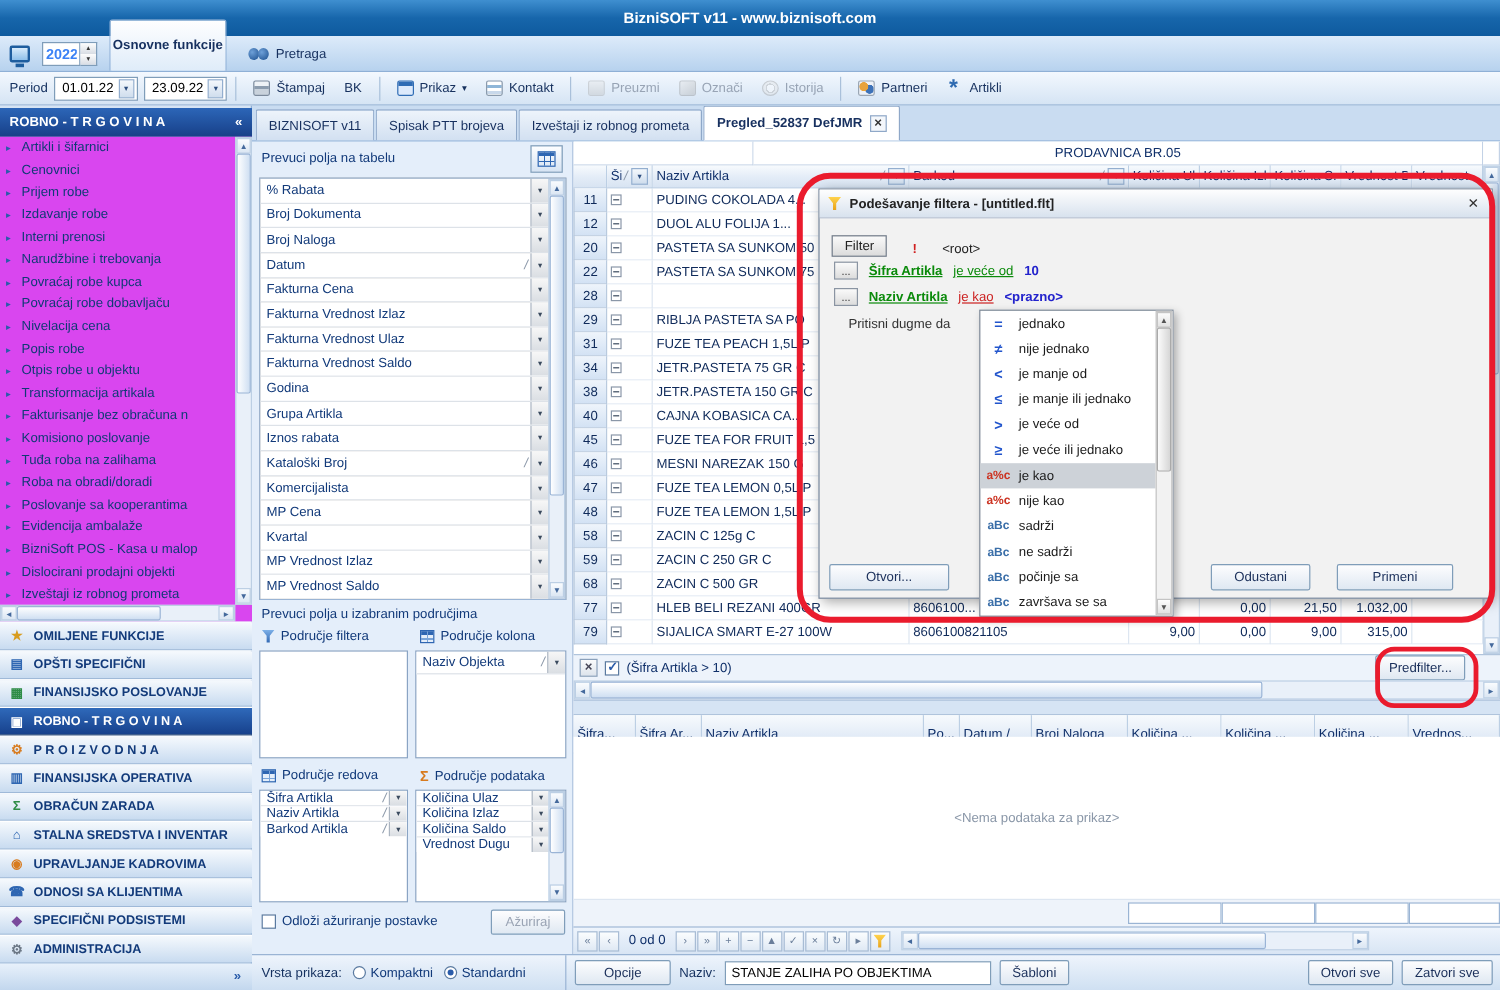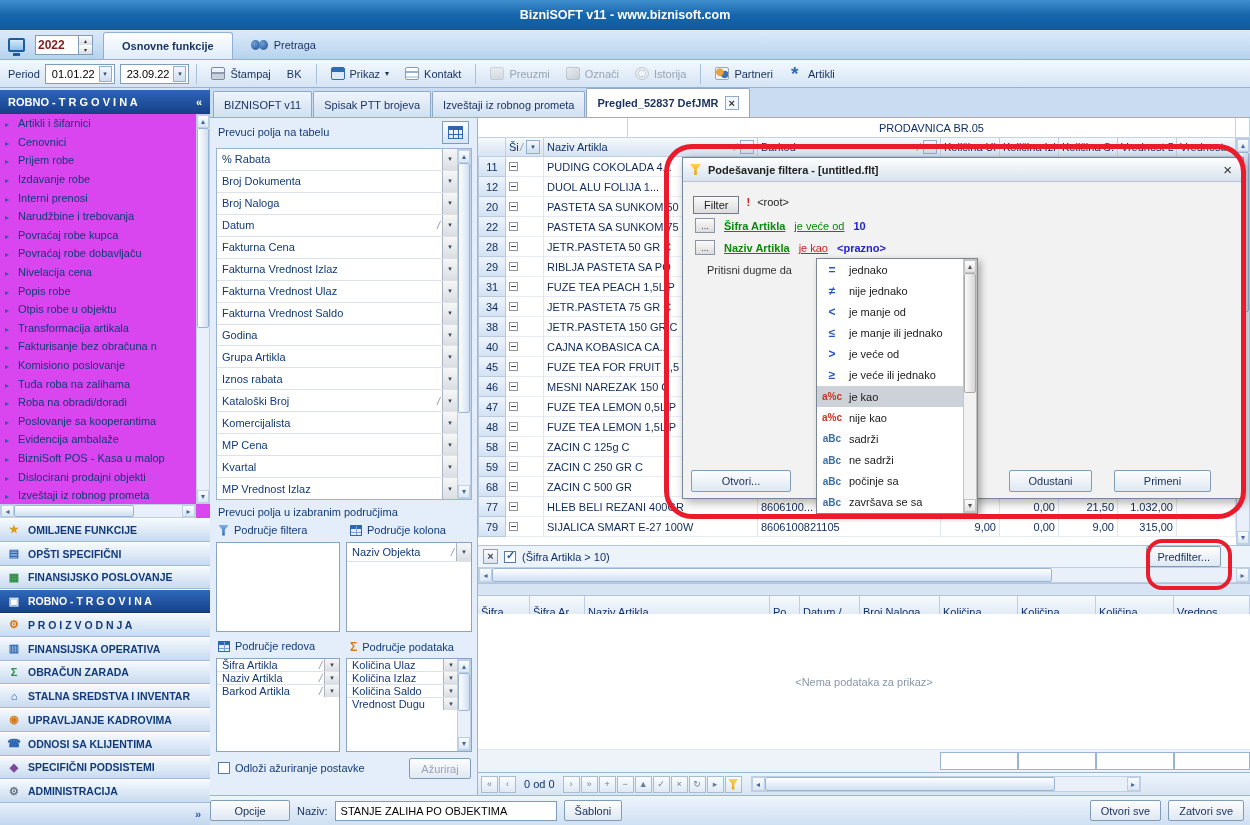--- a/index.html
+++ b/index.html
@@ -5,27 +5,27 @@
 *{margin:0;padding:0;box-sizing:border-box}
 html,body{width:1250px;height:825px;overflow:hidden}
 body{position:relative;font-family:"Liberation Sans",sans-serif;font-size:11px;color:#14305f;background:#d0e0f2}
 
 #titlebar{position:absolute;left:0;top:0;width:1250px;height:30px;background:linear-gradient(#3f8fd0,#1766ab 50%,#0e5a9e);display:flex;align-items:center;justify-content:center;color:#fff;font-weight:bold;font-size:12.5px}
 
 #row2{position:absolute;left:0;top:30px;width:1250px;height:30px;background:linear-gradient(#ddebfa,#b7d2ee);border-bottom:1px solid #8fb0d6;display:flex;align-items:center;gap:10px;padding:0 8px}
 .pc-icon{width:17px;height:14px;border:2px solid #1d5d9e;border-radius:2px;background:linear-gradient(#d6eafb,#8fc0ea);position:relative;flex:none}
 .pc-icon::after{content:"";position:absolute;left:3px;bottom:-6px;width:7px;height:3px;background:#1d5d9e}
 #year-box{display:flex;height:20px}
-#year-input{width:44px;height:20px;border:1px solid #7f9db9;background:#fff;font:bold 12px "Liberation Sans",sans-serif;padding:0 2px;color:#7f1d1d}
+#year-input{width:32px;height:20px;border:1px solid #7f9db9;background:#fff;font:bold 12px "Liberation Sans",sans-serif;padding:0 2px;color:#3b82f6}
 .spin{display:flex;flex-direction:column;width:14px;border:1px solid #7f9db9;border-left:none}
 .spin span{flex:1;display:flex;align-items:center;justify-content:center;background:linear-gradient(#fdfdfd,#d8dde4)}
 .spin span::after{font-size:6px;color:#333}
 .spin .up::after{content:"▴"}
 .spin .dn::after{content:"▾"}
-#main-tab{height:27px;align-self:flex-end;display:flex;align-items:center;padding:0 18px;border:1px solid #8fb0d6;border-bottom:none;border-radius:3px 3px 0 0;background:linear-gradient(#fefeff,#dfecf9);font-weight:bold;color:#16305f}
+#main-tab{height:43px;align-self:flex-end;display:flex;align-items:center;padding:0 2px;border:1px solid #8fb0d6;border-bottom:none;border-radius:3px 3px 0 0;background:linear-gradient(#fefeff,#dfecf9);font-weight:bold;color:#16305f}
 #search-btn{display:flex;align-items:center;gap:6px;padding:3px 8px;color:#16305f}
 .binoc{width:17px;height:10px;position:relative;flex:none}
 .binoc::before,.binoc::after{content:"";position:absolute;top:0;width:9px;height:10px;border-radius:50%;background:radial-gradient(circle at 35% 35%,#6ea0d8,#1a4e8e)}
 .binoc::before{left:0}.binoc::after{right:0}
 
 #toolbar{position:absolute;left:0;top:60px;width:1250px;height:28px;background:linear-gradient(#f3f8fe,#d5e4f4);border-bottom:1px solid #97b3d4;display:flex;align-items:center;padding:0 8px;gap:2px}
 .datebox{display:flex;align-items:center;height:20px;border:1px solid #7f9db9;background:#fff;padding:0 2px 0 6px;gap:4px;color:#000;margin-left:3px}
 .dd-btn{width:13px;height:16px;background:linear-gradient(#f4f8fc,#cfdded);border:1px solid #93aecf;display:flex;align-items:center;justify-content:center}
 .dd-btn::after{content:"▾";font-size:7px;color:#2c4d7e}
 .tsep{width:1px;height:20px;background:#a9c0da;margin:0 5px;flex:none}
@@ -145,21 +145,21 @@
 #bottombar{position:absolute;left:210px;top:795px;width:1040px;height:30px;background:linear-gradient(#eef4fc,#cfe0f2);border-top:1px solid #9ab4d4;display:flex;align-items:center;gap:7px;padding:0 6px 0 0}
 #vrsta{width:262px;flex:none;display:flex;align-items:center;gap:9px;padding-left:8px;border-right:1px solid #9ab4d4;align-self:stretch}
 .radio{width:11px;height:11px;border:1px solid #5a7aa0;border-radius:50%;background:#fff;flex:none;position:relative}
 .radio.on::after{content:"";position:absolute;left:2px;top:2px;width:5px;height:5px;background:#2a5caa;border-radius:50%}
 .rgrp{display:flex;align-items:center;gap:4px;color:#123a7a}
 #naziv-input{width:222px;height:20px;border:1px solid #7f9db9;background:#fff;font:11px "Liberation Sans",sans-serif;color:#000;padding:0 5px}
 
 #dialog{position:absolute;left:682px;top:157px;width:562px;height:342px;background:#f2f2f2;border:1px solid #76869c;box-shadow:3px 3px 10px rgba(0,0,0,.35);z-index:4}
 #dlg-title{height:24px;background:linear-gradient(#fefefe,#d8e2ee);border-bottom:1px solid #b8c4d4;display:flex;align-items:center;padding:0 7px;gap:7px;font-weight:bold;color:#222}
 #dlg-close{margin-left:auto;font-weight:normal;font-size:15px;color:#333;padding:0 4px}
-#dlg-filter-row{position:absolute;left:10px;top:38px;display:flex;align-items:flex-start;gap:7px}
+#dlg-filter-row{position:absolute;left:10px;top:38px;display:flex;align-items:flex-end;gap:21px}
 #dlg-filter-btn{padding:2px 10px;border:1px solid #707a88;background:linear-gradient(#fafafa,#dcdcdc);color:#222}
 .excl{color:#d02020;font-weight:bold}
 #dlg-root{color:#222}
 .cond-row{position:absolute;left:12px;display:flex;align-items:center;gap:9px}
 .dots-btn{width:20px;height:15px;border:1px solid #8a94a2;background:linear-gradient(#fafafa,#dcdcdc);display:flex;align-items:center;justify-content:center;color:#333;font-size:9px;line-height:4px;flex:none}
 .f-field{color:#0a8a0a;font-weight:bold;text-decoration:underline}
 .f-op{text-decoration:underline}
 .op-green{color:#0a8a0a}
 .op-red{color:#cc2222}
 .f-val{color:#2222cc;font-weight:bold}
@@ -596,20 +596,25 @@
 
             <span class="combo-btn" data-name="field-dropdown-icon"></span>
           </div>
 
           <div class="frow" data-name="pivot-field-item">
             <span class="flbl" data-name="field-label">MP Vrednost Izlaz</span>
 
             <span class="combo-btn" data-name="field-dropdown-icon"></span>
           </div>
 
+          <div class="frow" data-name="pivot-field-item">
+            <span class="flbl" data-name="field-label">MP Vrednost Saldo</span>
+
+            <span class="combo-btn" data-name="field-dropdown-icon"></span>
+          </div>
         </div>
       <div class="sb v" data-name="field-list-scrollbar" style="right:0;top:0;width:14px;height:350px">
         <div class="ar ar-up" data-name="scroll-up-icon"></div>
         <div class="track" data-name="scroll-track">
             <div class="thumb" style="top:0;height:250px" data-name="scroll-thumb"></div>
           </div>
         <div class="ar ar-down" data-name="scroll-down-icon"></div>
       </div>
     </div>
     <div class="pv-lbl" style="left:8px;top:388px" data-name="areas-hint-label">Prevuci polja u izabranim područjima</div>
@@ -799,21 +804,20 @@
           <div class="rc cn num" data-name="kolicina-saldo-cell"></div>
           <div class="rc cn num" data-name="vrednost-d-cell"></div>
           <div class="rc cn num" data-name="vrednost-cell"></div>
         </div>
 
         <div class="grow" data-name="table-row">
           <div class="rc c0 rowid" data-name="row-id-cell">28</div>
           <div class="rc c1" data-name="row-expand-cell">
             <span class="expbox" data-name="collapse-box-icon"></span>
           </div>
-          <div class="rc c2" data-name="naziv-cell">JETR.PASTETA 50 GR C</div>
           <div class="rc c3" data-name="barkod-cell"></div>
           <div class="rc cn num" data-name="kolicina-ulaz-cell"></div>
           <div class="rc cn num" data-name="kolicina-izlaz-cell"></div>
           <div class="rc cn num" data-name="kolicina-saldo-cell"></div>
           <div class="rc cn num" data-name="vrednost-d-cell"></div>
           <div class="rc cn num" data-name="vrednost-cell"></div>
         </div>
 
         <div class="grow" data-name="table-row">
           <div class="rc c0 rowid" data-name="row-id-cell">29</div>
@@ -1079,20 +1083,31 @@
         <div class="ar ar-left" data-name="scroll-left-icon"></div>
         <div class="track" data-name="scroll-track">
             <div class="thumb" style="left:0;width:290px" data-name="scroll-thumb"></div>
           </div>
         <div class="ar ar-right" data-name="scroll-right-icon"></div>
       </div>
     </div>
   </div>
 
   <div id="bottombar" data-name="bottom-bar">
+    <div id="vrsta" data-name="view-type-group">
+      <span data-name="view-type-label">Vrsta prikaza:</span>
+      <span class="rgrp" data-name="radio-kompaktni">
+        <span class="radio" data-name="radio-icon"></span>
+        <span data-name="radio-label">Kompaktni</span>
+      </span>
+      <span class="rgrp" data-name="radio-standardni">
+        <span class="radio on" data-name="radio-selected-icon"></span>
+        <span data-name="radio-label">Standardni</span>
+      </span>
+    </div>
     <div class="btn" style="width:80px" data-name="options-button">Opcije</div>
     <span data-name="name-label">Naziv:</span>
     <input id="naziv-input" data-name="report-name-input" value="STANJE ZALIHA PO OBJEKTIMA" style="">
     <div class="btn" data-name="templates-button">Šabloni</div>
     <div style="flex:1"></div>
     <div class="btn" data-name="open-all-button">Otvori sve</div>
     <div class="btn" data-name="close-all-button">Zatvori sve</div>
   </div>
 
   <div id="dialog" data-name="filter-settings-dialog">

